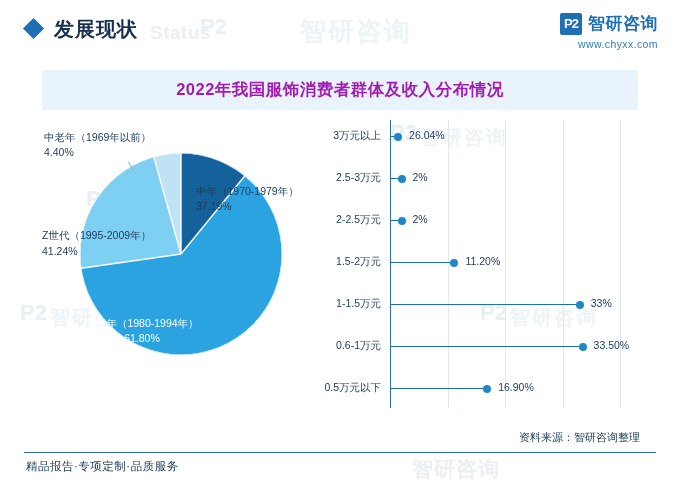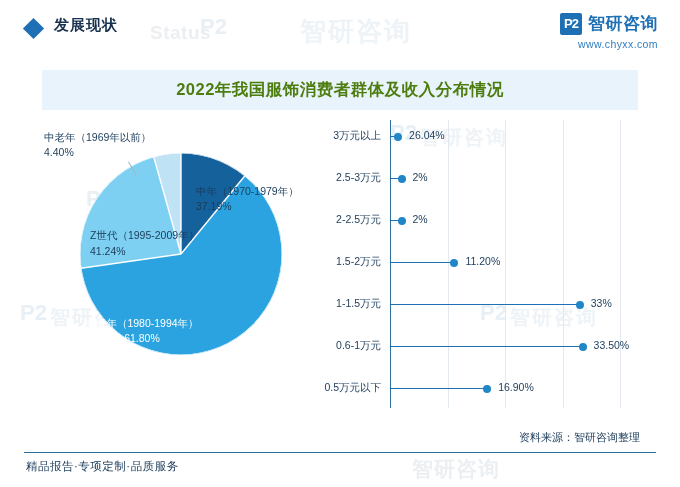--- a/index.html
+++ b/index.html
@@ -51,21 +51,21 @@
   .diamond {
     position: absolute;
     left: 26px; top: 21px;
     width: 15px; height: 15px;
     background: #1f6fb5;
     transform: rotate(45deg);
   }
   .header-title {
     position: absolute;
     left: 54px; top: 16px;
-    font-size: 15px;
+    font-size: 20px;
     font-weight: bold;
     color: #18314f;
     letter-spacing: 1px;
   }
   .header-sub {
     position: absolute;
     left: 150px; top: 22px;
     font-size: 19px;
     font-weight: bold;
     color: #eceff2;
@@ -113,21 +113,21 @@
     left: 42px; top: 70px;
     width: 596px; height: 40px;
     background: #e9f3fb;
     display: flex;
     align-items: center;
     justify-content: center;
   }
   .title-bar span {
     font-size: 16.5px;
     font-weight: bold;
-    color: #4d7c0f;
+    color: #a21caf;
     letter-spacing: 0.5px;
   }
 
   
   .body-area {
     position: absolute;
     left: 0; top: 112px;
     width: 680px; height: 320px;
   }
 
@@ -311,21 +311,21 @@
         <span>中老年（1969年以前）</span><br>
         <span style="display:inline-block; width:100%; text-align:left;">4.40%</span>
       </div>
       <div class="leader" style="left:110px; top:34px; width:1px; height:16px; transform:rotate(-30deg); transform-origin:top left;"></div>
 
       <div class="lbl" style="left:178px; top:16px; text-align:left;margin-top:40px;">
         <span>中年（1970-1979年）</span><br>
         <span style="display:inline-block; width:100%; text-align:left;">37.19%</span>
       </div>
 
-      <div class="lbl" style="left:24px; top:100px; text-align:left; line-height:1.5;margin-left:48px;">
+      <div class="lbl" style="left:24px; top:100px; text-align:left; line-height:1.5;">
         <span>Z世代（1995-2009年）</span><br>
         <span>41.24%</span>
       </div>
 
       <div class="lbl white" style="left:84px; top:188px; text-align:center; width:160px; margin-left:-40px;">
         <span>中青年（1980-1994年）</span><br>
         <span>61.80%</span>
       </div>
     </div>
 

